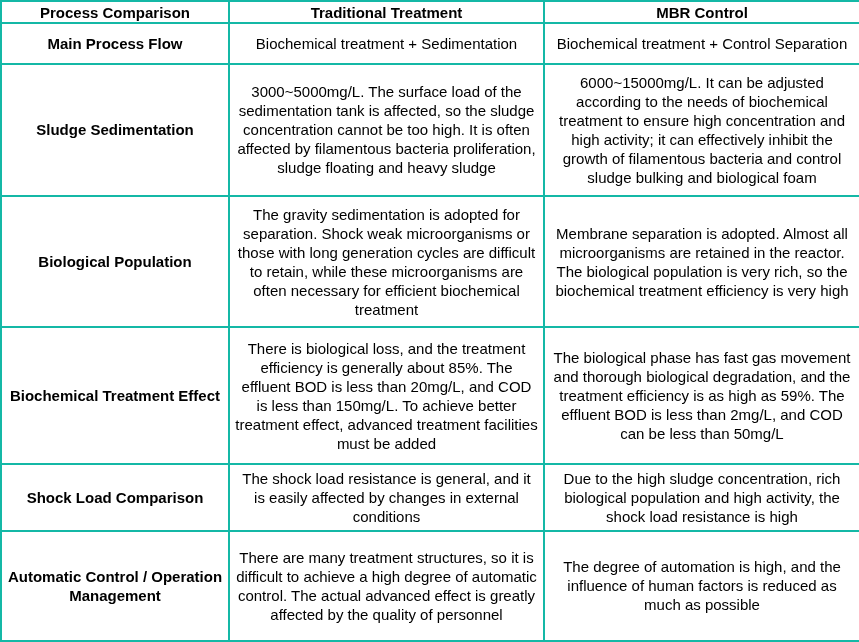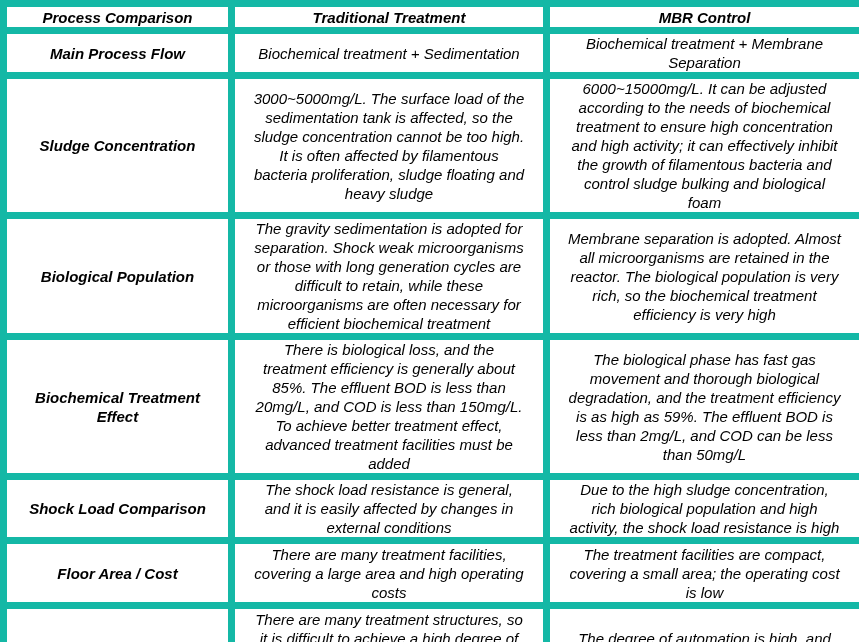--- a/index.html
+++ b/index.html
@@ -11,28 +11,27 @@
     width: 859px;
     height: 642px;
     border-collapse: collapse;
     table-layout: fixed;
     font-family: "Liberation Sans", "DejaVu Sans", sans-serif;
     color: #000000;
     background: #ffffff;
   }
   .comparison-table th,
   .comparison-table td {
-    border: 7px solid #14b8a6;
+    border: 2px solid #14b8a6;
     text-align: center;
     vertical-align: middle;
-    padding: 0 18px;
+    padding: 0 5px;
     font-size: 15px;
     line-height: 19px;
     overflow: hidden;
-    font-style: italic;
   }
   .comparison-table thead th {
     font-weight: bold;
     font-size: 15px;
     height: 20px;
   }
   .comparison-table tbody th {
     font-weight: bold;
   }
   .comparison-table td {
@@ -62,46 +61,41 @@
     <tr>
       <th>Process Comparison</th>
       <th>Traditional Treatment</th>
       <th>MBR Control</th>
     </tr>
   </thead>
   <tbody>
     <tr class="r-flow">
       <th>Main Process Flow</th>
       <td>Biochemical treatment + Sedimentation</td>
-      <td>Biochemical treatment + Membrane Separation</td>
+      <td>Biochemical treatment + Control Separation</td>
     </tr>
     <tr class="r-sludge">
-      <th>Sludge Concentration</th>
+      <th>Sludge Sedimentation</th>
       <td>3000~5000mg/L. The surface load of the sedimentation tank is affected, so the sludge concentration cannot be too high. It is often affected by filamentous bacteria proliferation, sludge floating and heavy sludge</td>
       <td>6000~15000mg/L. It can be adjusted according to the needs of biochemical treatment to ensure high concentration and high activity; it can effectively inhibit the growth of filamentous bacteria and control sludge bulking and biological foam</td>
     </tr>
     <tr class="r-bio">
       <th>Biological Population</th>
       <td>The gravity sedimentation is adopted for separation. Shock weak microorganisms or those with long generation cycles are difficult to retain, while these microorganisms are often necessary for efficient biochemical treatment</td>
       <td>Membrane separation is adopted. Almost all microorganisms are retained in the reactor. The biological population is very rich, so the biochemical treatment efficiency is very high</td>
     </tr>
     <tr class="r-effect">
       <th>Biochemical Treatment Effect</th>
       <td>There is biological loss, and the treatment efficiency is generally about 85%. The effluent BOD is less than 20mg/L, and COD is less than 150mg/L. To achieve better treatment effect, advanced treatment facilities must be added</td>
       <td>The biological phase has fast gas movement and thorough biological degradation, and the treatment efficiency is as high as 59%. The effluent BOD is less than 2mg/L, and COD can be less than 50mg/L</td>
     </tr>
     <tr class="r-shock">
       <th>Shock Load Comparison</th>
       <td>The shock load resistance is general, and it is easily affected by changes in external conditions</td>
       <td>Due to the high sludge concentration, rich biological population and high activity, the shock load resistance is high</td>
     </tr>
-    <tr class="r-floor">
-      <th>Floor Area / Cost</th>
-      <td>There are many treatment facilities, covering a large area and high operating costs</td>
-      <td>The treatment facilities are compact, covering a small area; the operating cost is low</td>
-    </tr>
     <tr class="r-auto">
       <th>Automatic Control / Operation Management</th>
       <td>There are many treatment structures, so it is difficult to achieve a high degree of automatic control. The actual advanced effect is greatly affected by the quality of personnel</td>
       <td>The degree of automation is high, and the influence of human factors is reduced as much as possible</td>
     </tr>
   </tbody>
 </table>
 
 </body></html>

